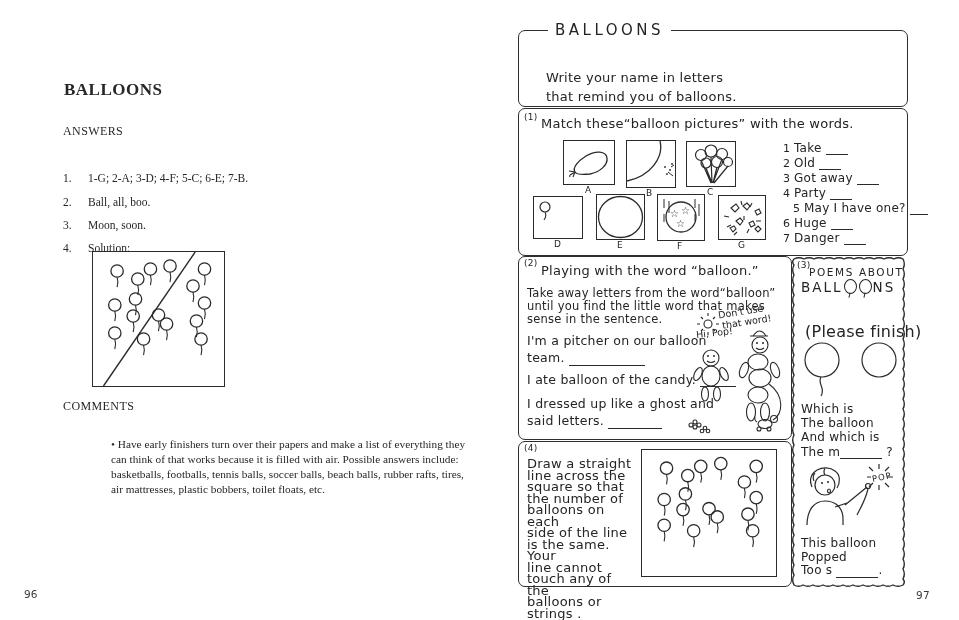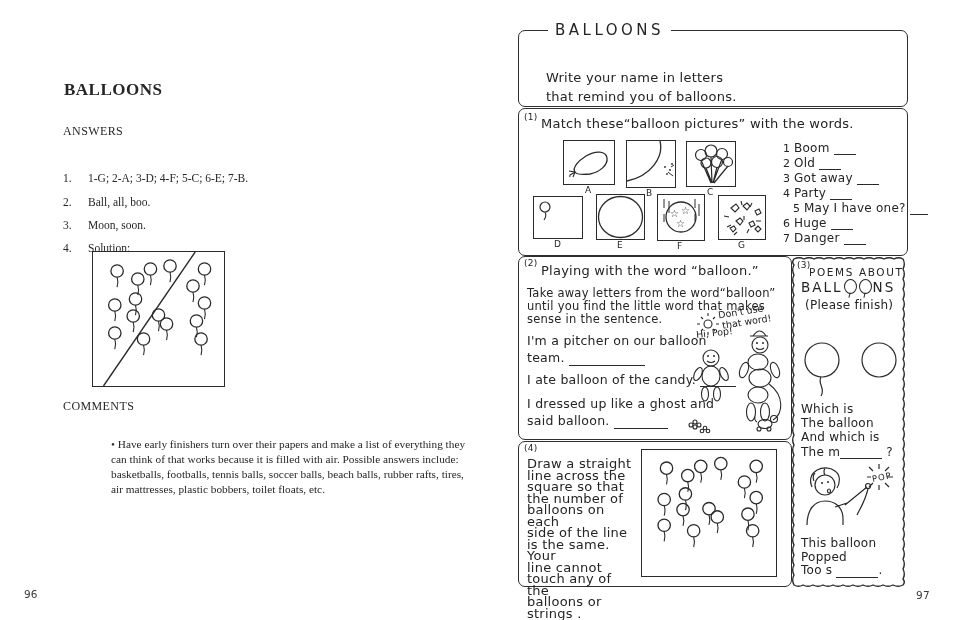--- a/index.html
+++ b/index.html
@@ -27,21 +27,21 @@
   .pic-label{font-size:9px;letter-spacing:1px;}
   .word-item{font-size:12px;white-space:nowrap;}
   .word-item .wnum{display:inline-block;width:11px;font-size:11px;}
   .speech{font-size:9.5px;letter-spacing:0;white-space:nowrap;}
   .s3-head1{font-size:10.5px;letter-spacing:1.6px;}
   .s3-head2{font-size:13.5px;letter-spacing:2px;}
   .balloon-o{display:inline-block;width:11px;height:13px;border:1.3px solid #242424;border-radius:50%;
              position:relative;vertical-align:-2px;margin:0 1px;}
   .balloon-o::after{content:"";position:absolute;left:4px;bottom:-5px;width:3px;height:5px;
              border-left:1.2px solid #242424;transform:rotate(14deg);}
-  .s3-sub{font-size:12px;}
+  .s3-sub{font-size:16px;margin-top:24px;}
   .poem{font-size:12px;line-height:14.2px;}
   .poem2{font-size:12px;line-height:13.6px;}
   .pop{font-size:8.5px;letter-spacing:1px;}
   .s4-text{font-size:13px;line-height:11.5px;}
   svg{display:block;}
 </style>
 </head>
 <body>
 
 <div id="canvas">
@@ -171,21 +171,21 @@
     </svg>
 
     <div class="abs pic-label" style="left:105px;top:185px;">A</div>
     <div class="abs pic-label" style="left:166px;top:188px;">B</div>
     <div class="abs pic-label" style="left:227px;top:187px;">C</div>
     <div class="abs pic-label" style="left:74px;top:239px;">D</div>
     <div class="abs pic-label" style="left:137px;top:240px;">E</div>
     <div class="abs pic-label" style="left:197px;top:241px;">F</div>
     <div class="abs pic-label" style="left:258px;top:240px;">G</div>
 
-    <div class="abs word-item" style="left:303px;top:141px;"><span class="wnum">1</span><span>Boom</span> <span class="blank" style="width:22px;"></span></div>
+    <div class="abs word-item" style="left:303px;top:141px;"><span class="wnum">1</span><span>Take</span> <span class="blank" style="width:22px;"></span></div>
     <div class="abs word-item" style="left:303px;top:156px;"><span class="wnum">2</span><span>Old</span> <span class="blank" style="width:22px;"></span></div>
     <div class="abs word-item" style="left:303px;top:171px;"><span class="wnum">3</span><span>Got away</span> <span class="blank" style="width:22px;"></span></div>
     <div class="abs word-item" style="left:303px;top:186px;"><span class="wnum">4</span><span>Party</span> <span class="blank" style="width:22px;"></span></div>
     <div class="abs word-item" style="left:303px;top:201px;margin-left:10px;"><span class="wnum">5</span><span>May I have one?</span> <span class="blank" style="width:18px;"></span></div>
     <div class="abs word-item" style="left:303px;top:216px;"><span class="wnum">6</span><span>Huge</span> <span class="blank" style="width:22px;"></span></div>
     <div class="abs word-item" style="left:303px;top:231px;"><span class="wnum">7</span><span>Danger</span> <span class="blank" style="width:22px;"></span></div>
 
     <div class="panel" style="left:38px;top:256px;width:272px;height:182px;"></div>
     <div class="abs sec-num" style="left:44px;top:258px;">(2)</div>
     <div class="abs sec-head" style="left:61px;top:263px;">Playing with the word “balloon.”</div>
@@ -198,21 +198,21 @@
       <span>I'm a pitcher on our balloon</span><br>
       <span>team.</span>
       <span class="blank" style="width:76px;"></span>
     </div>
     <div class="abs sentence" style="left:47px;top:372px;">
       <span>I ate balloon of the candy.</span>
       <span class="blank" style="width:36px;"></span>
     </div>
     <div class="abs sentence" style="left:47px;top:395px;line-height:17px;">
       <span>I dressed up like a ghost and</span><br>
-      <span>said balloon.</span>
+      <span>said letters.</span>
       <span class="blank" style="width:54px;"></span>
     </div>
 
     <svg class="abs" style="left:153px;top:296px;" width="156" height="140" viewBox="0 0 156 140">
       <g fill="none" stroke="#2a2a2a" stroke-width="1.1">
 
         <circle cx="75" cy="28" r="4"></circle>
         <path d="M75 20 v-3 M75 36 v3 M67 28 h-3 M83 28 h3 M70 23 l-2 -2 M80 23 l2 -2 M70 33 l-2 2 M80 33 l2 2"></path>
 
         <path d="M117 40 h18 M120 40 q7 -10 13 0"></path>

